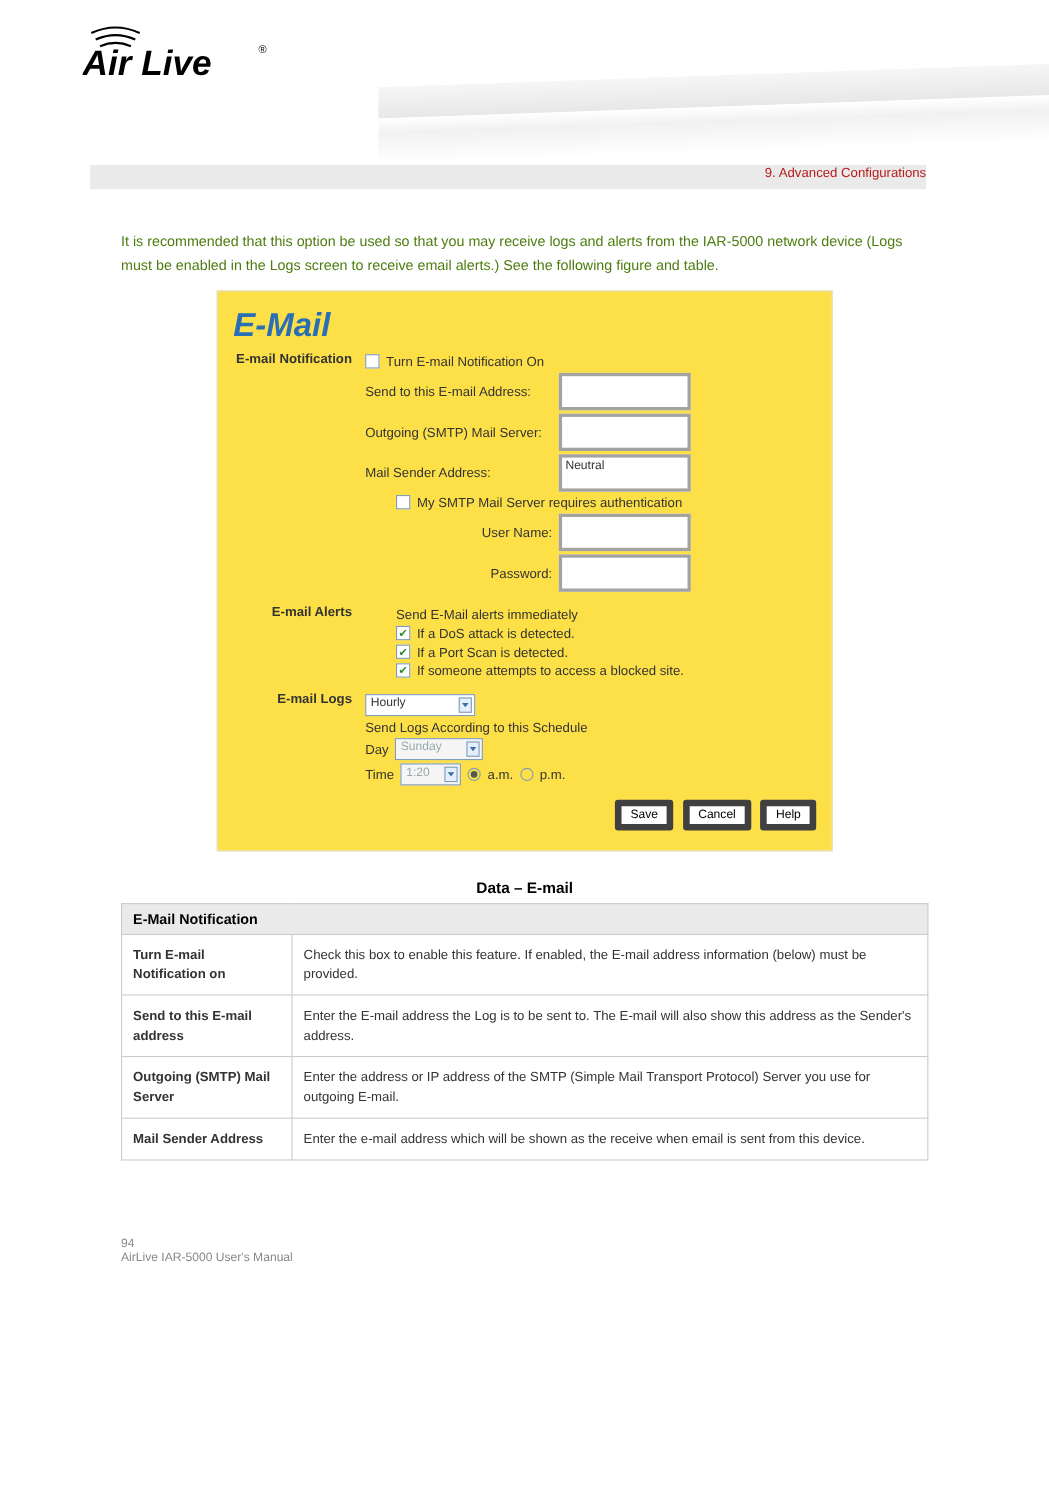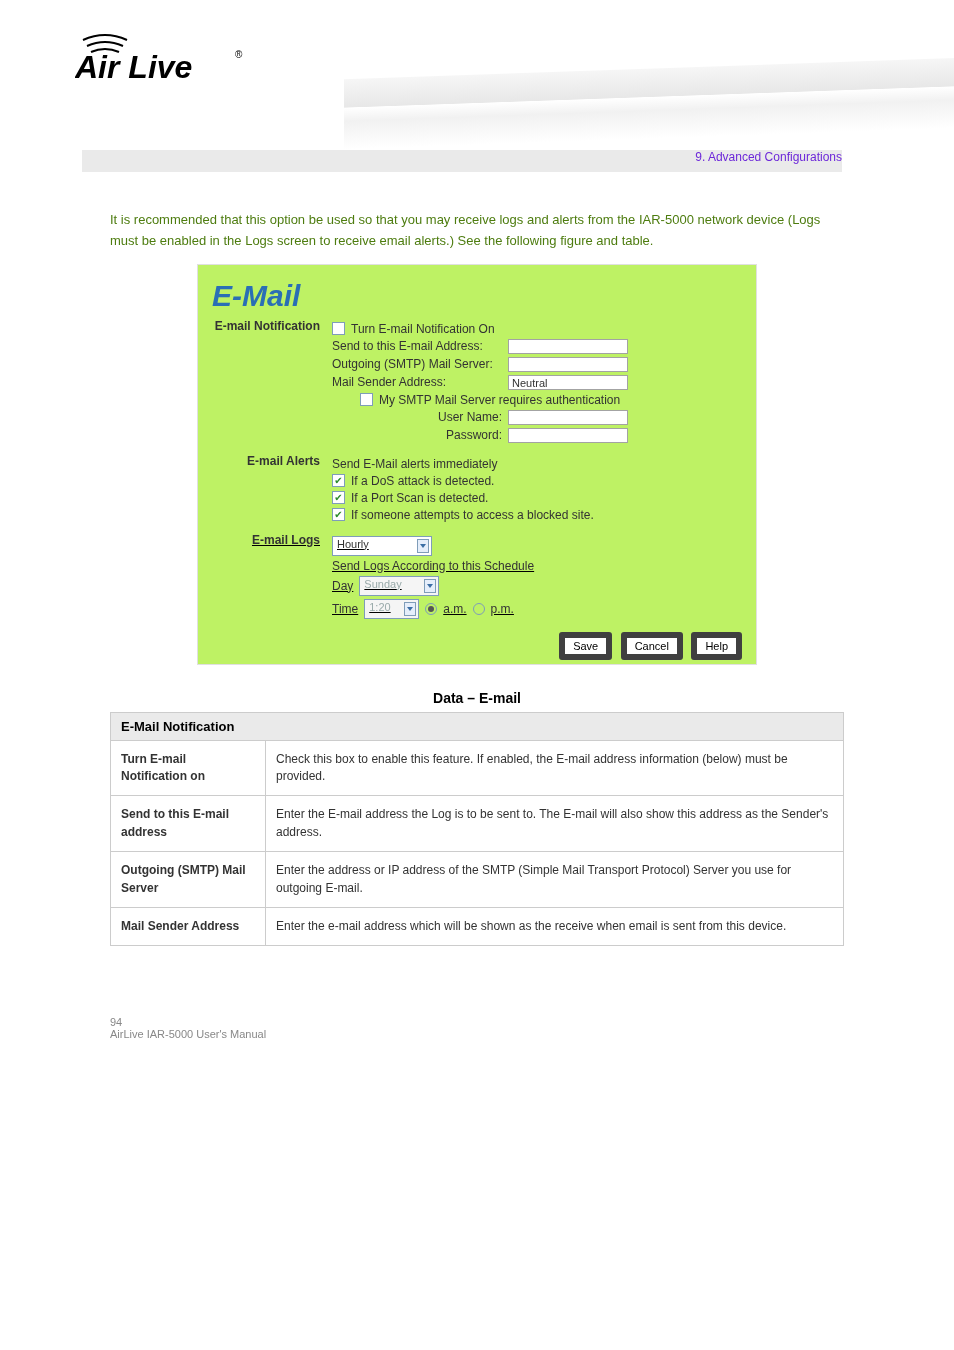--- a/index.html
+++ b/index.html
@@ -4,53 +4,53 @@
 <style>
   * { box-sizing: border-box; margin: 0; padding: 0; }
   body {
     font-family: Arial, Helvetica, sans-serif;
     background: #fff;
     width: 954px;
     margin: 0 auto;
     color: #000;
   }
   .header { position: relative; height: 170px; }
-  .logo { position: absolute; top: 28px; left: 75px; }
+  .logo { position: absolute; top: 18px; left: 75px; }
   .header-stripe {
     position: absolute;
     top: 58px; right: 0;
     width: 610px; height: 70px;
     background: linear-gradient(to bottom,#f0f0f0 0%,#d8d8d8 40%,#fff 41%,#e8e8e8 60%,#fff 100%);
     transform: skewY(-2deg);
     transform-origin: right;
     opacity:.6;
   }
   .gray-bar {
     position: absolute; top: 150px; left: 82px;
     width: 760px; height: 22px; background: #eaeaea;
   }
   .chapter-label {
     position:absolute; top:150px; right:112px;
-    font-size:12px; color:#6d28d9;
+    font-size:12px; color:#b91c1c;
   }
   .intro { margin: 40px 110px 12px; }
   .intro p { font-size: 13px; color: #4d7c0f; line-height: 1.6; }
   .screenshot-wrap {
     width: 560px; margin: 10px auto 25px;
-    border: 1px solid #e0e0e0; padding: 14px 14px 4px;
-    background: #bef264;
+    border: 1px solid #e0e0e0; padding: 14px 14px 18px;
+    background: #fde047;
   }
   .ss-title { font: bold italic 30px Arial; color:#2a6fb5; margin-bottom:6px;}
   .ss-row { display:flex; align-items:flex-start; margin-bottom:4px;}
   .ss-left { width:120px; text-align:right; padding-right:12px; font: bold 12px Arial; color:#333;}
   .ss-right { flex:1; font:12px Arial; color:#333; }
   .ss-right .line { display:flex; align-items:center; margin:3px 0; gap:6px;}
   .ss-right label.field { width:170px; text-align:left;}
   .ss-right label.rfield { width:170px; text-align:right;}
-  .ss-input { width:120px; height:15px; border:1px solid #a3a3a3; font:11px Arial; padding:1px 3px; background:#fff;}
+  .ss-input { width:120px; height:34px; border:3px solid #a3a3a3; font:11px Arial; padding:1px 3px; background:#fff;}
   .ss-check { width:13px; height:13px; border:1px solid #7f9db9; background:#fff; display:inline-flex; align-items:center; justify-content:center; font-size:10px; color:#2a8a2a;}
   .ss-check.on::before{content:"✔";}
   .ss-select { height:20px; border:1px solid #7f9db9; font:11px Arial; padding:1px 14px 1px 4px; background:#fff; position:relative; display:inline-block;}
   .ss-select .arr{ position:absolute; right:2px; top:2px; width:12px; height:14px; background:#e5eefb; border:1px solid #7f9db9; display:flex; align-items:center; justify-content:center;}
   .ss-select .arr::after{content:""; border-left:3px solid transparent;border-right:3px solid transparent;border-top:4px solid #3b6ea5;}
   .ss-select.disabled{color:#9aa; background:#f5f5f5;}
   .ss-radio{width:12px;height:12px;border:1px solid #7f9db9;border-radius:50%;display:inline-flex;align-items:center;justify-content:center;}
   .ss-radio.on::after{content:"";width:6px;height:6px;border-radius:50%;background:#555;}
   .ss-buttons{ text-align:right; margin-top:10px;}
   .ss-btn{ display:inline-block; border:6px solid #404040; background:#fff; color:#000; font:11px Arial; padding:2px 8px; margin-left:4px; border-radius:3px;}
@@ -112,42 +112,42 @@
         <label class="rfield">User Name:</label>
         <span class="ss-input"></span>
       </div>
       <div class="line">
         <label class="rfield">Password:</label>
         <span class="ss-input"></span>
       </div>
     </div>
   </div>
 
-  <div class="ss-row" style="margin-top:8px;">
+  <div class="ss-row" style="margin-top:8px;gap:28px;">
     <div class="ss-left">E-mail Alerts</div>
     <div class="ss-right">
       <div class="line">
           <span>Send E-Mail alerts immediately</span>
         </div>
       <div class="line">
           <span class="ss-check on"></span>
           <span>If a DoS attack is detected.</span>
         </div>
       <div class="line">
           <span class="ss-check on"></span>
           <span>If a Port Scan is detected.</span>
         </div>
       <div class="line">
           <span class="ss-check on"></span>
           <span>If someone attempts to access a blocked site.</span>
         </div>
     </div>
   </div>
 
-  <div class="ss-row" style="margin-top:8px;text-decoration:underline;">
+  <div class="ss-row" style="margin-top:8px;">
     <div class="ss-left">E-mail Logs</div>
     <div class="ss-right">
       <div class="line">
         <span class="ss-select" style="width:100px;"><span>Hourly</span><span class="arr"></span></span>
       </div>
       <div class="line">
           <span>Send Logs According to this Schedule</span>
         </div>
       <div class="line">
         <span>Day</span>

